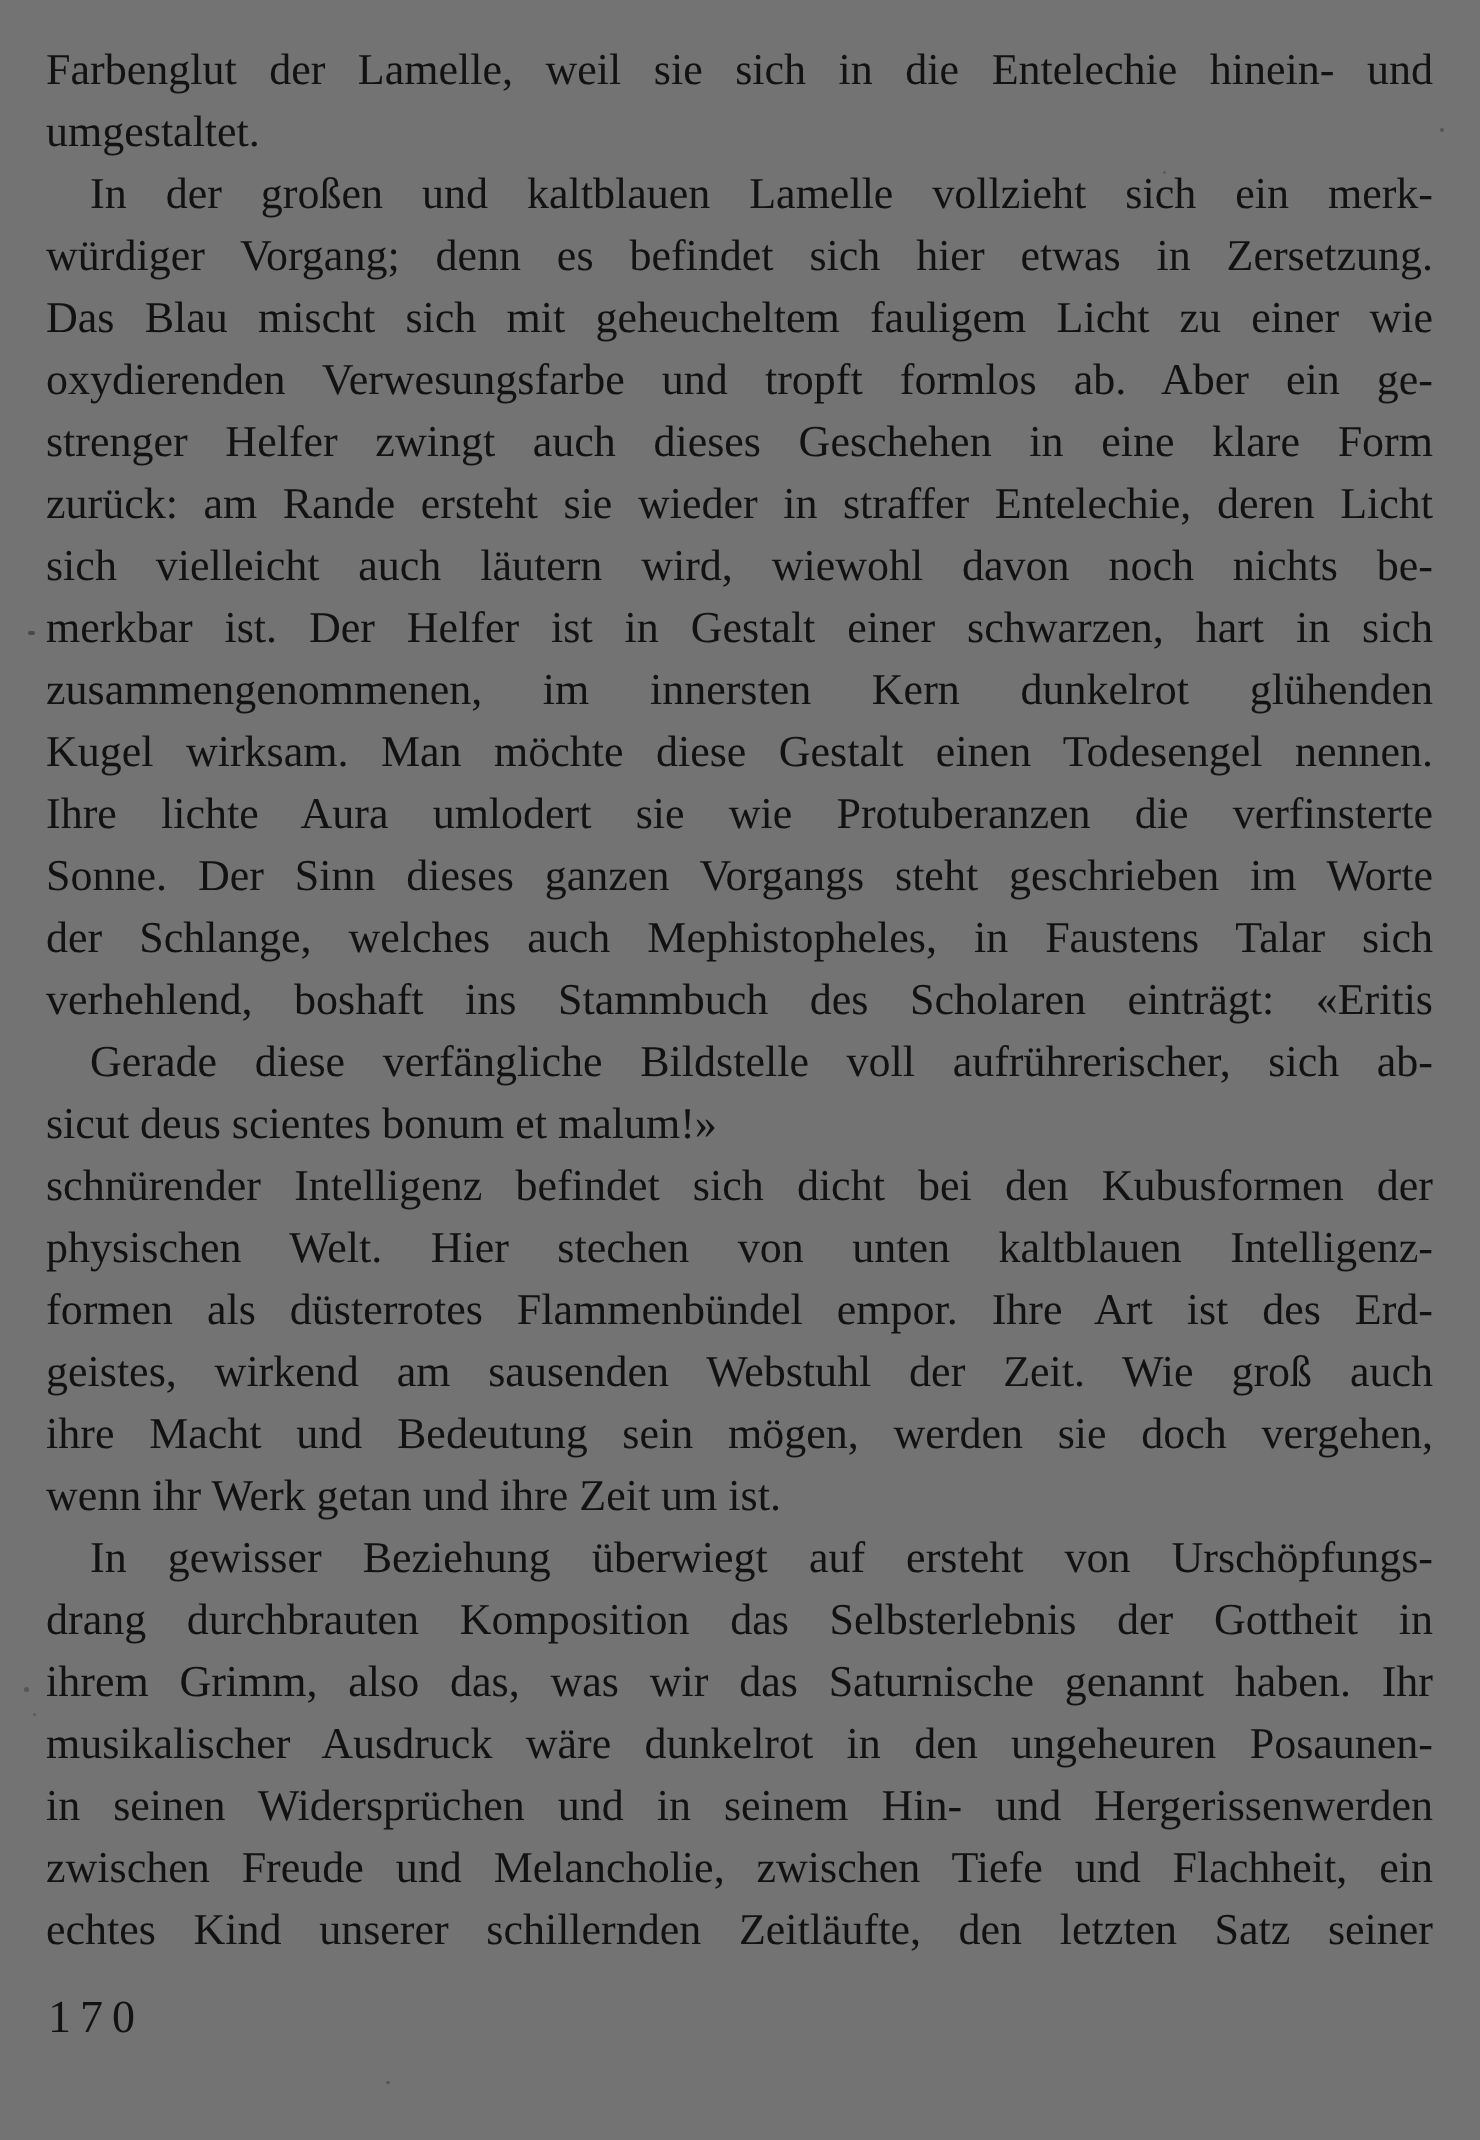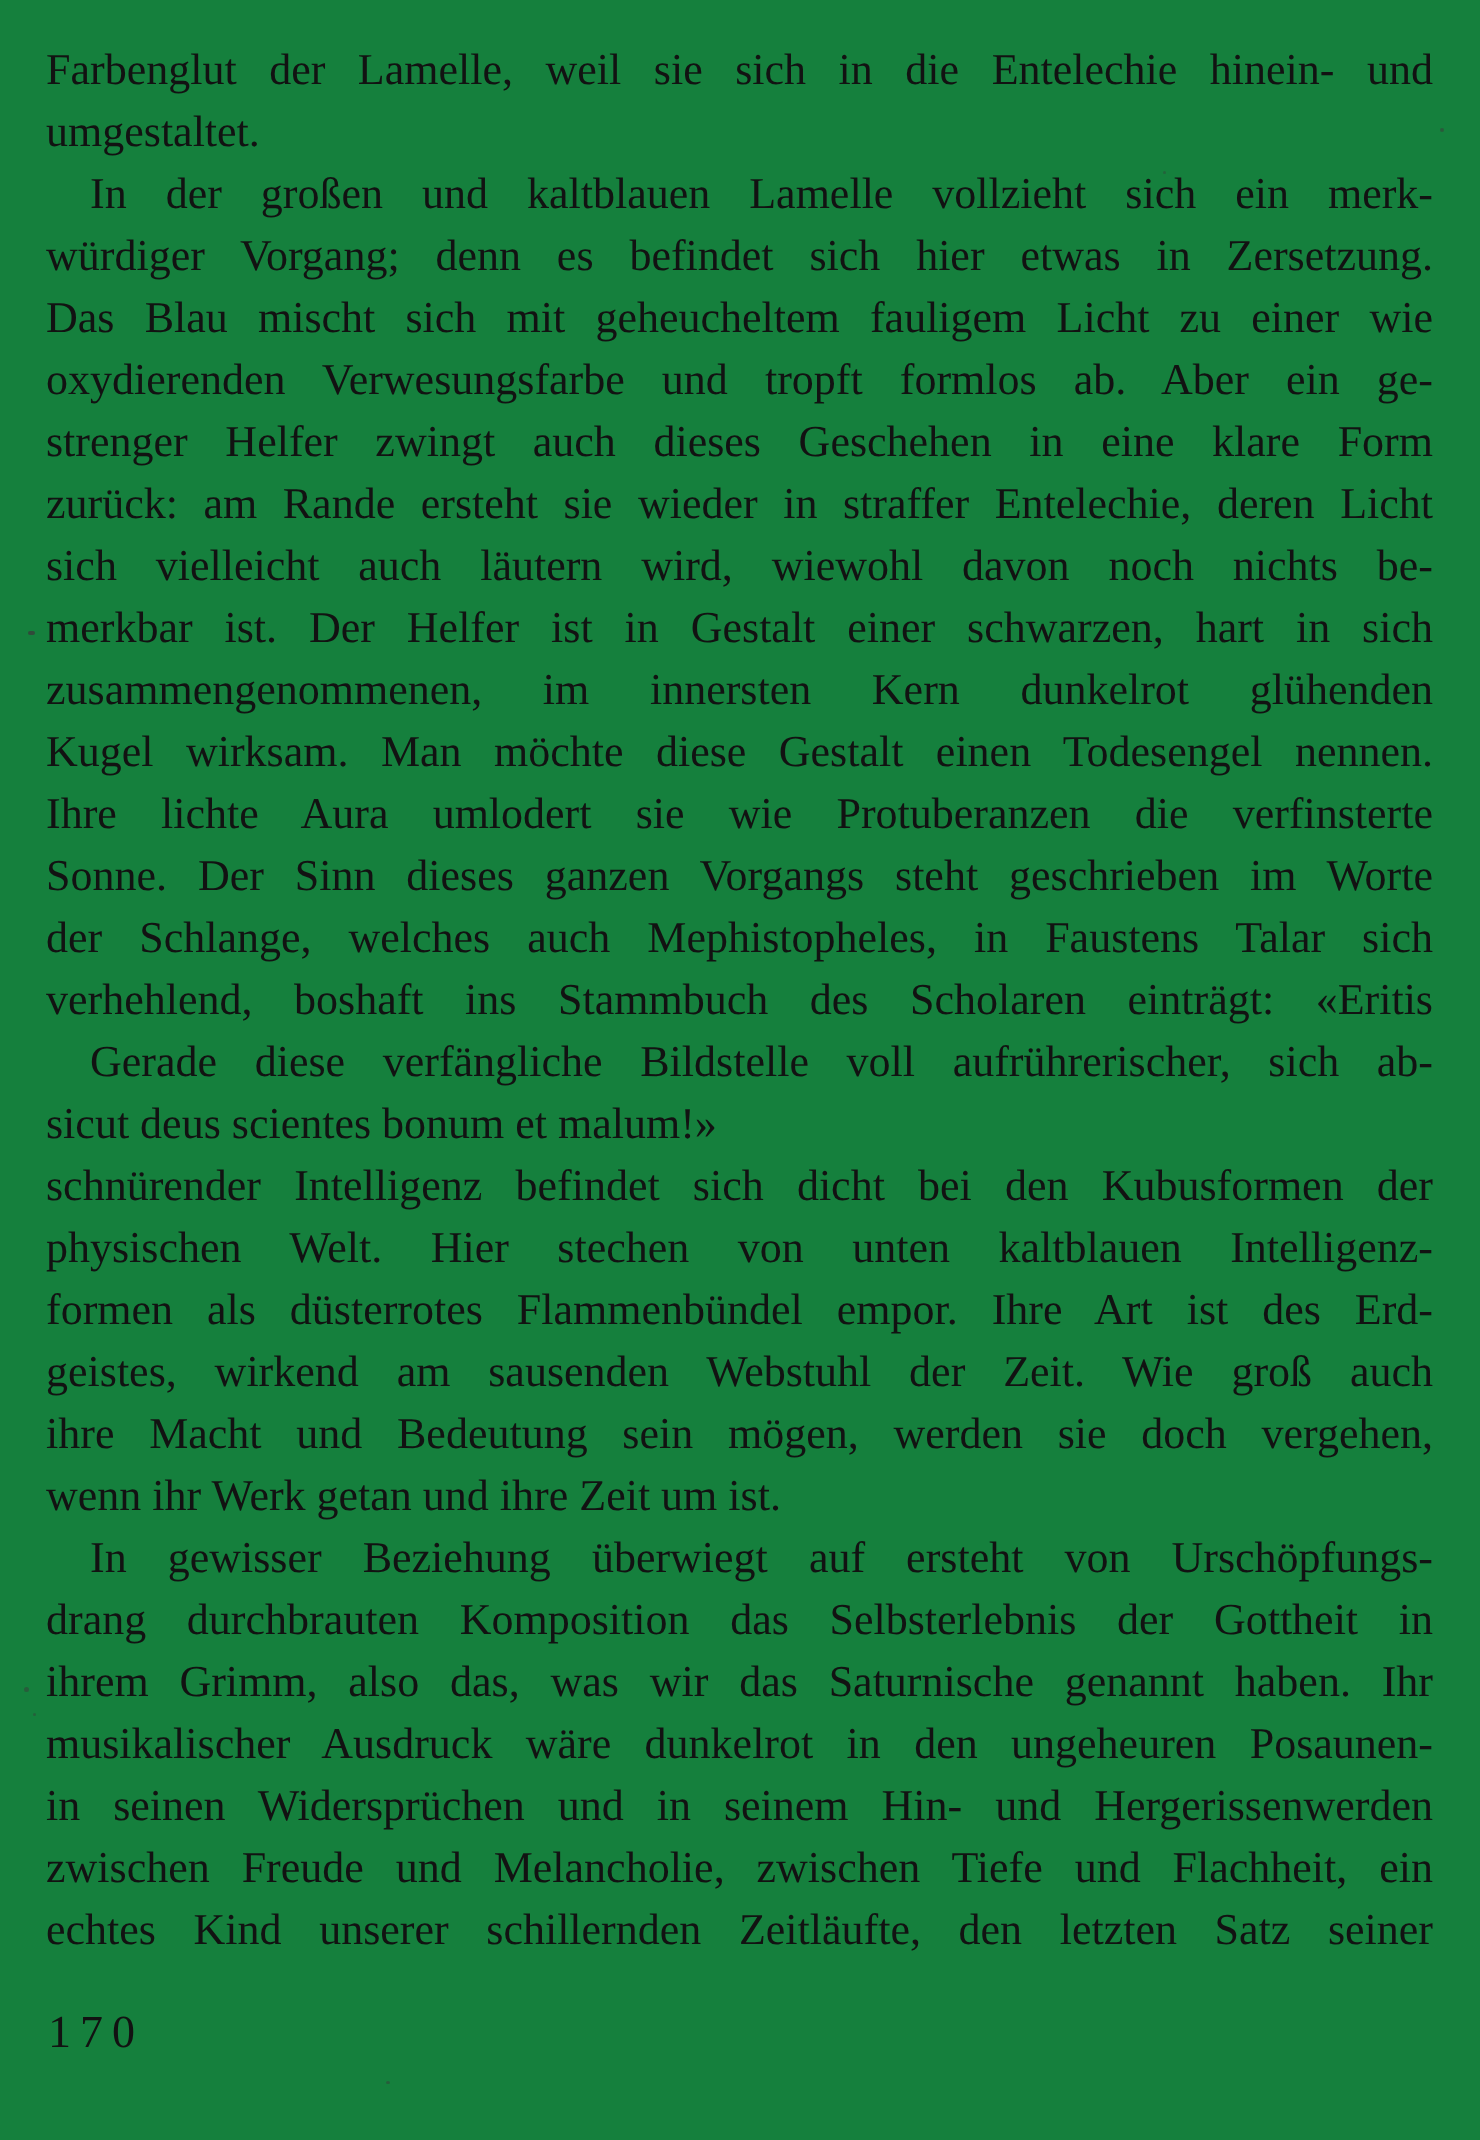--- a/index.html
+++ b/index.html
@@ -9,21 +9,21 @@
     height: 2140px;
     overflow: hidden;
     background: #fdfdfc;
   }
   .page {
     position: relative;
     width: 1480px;
     height: 2140px;
     box-sizing: border-box;
     padding: 39px 47px 0 46px;
-    background: #15803d;
+    background: #737373;
     font-family: "Liberation Serif", "DejaVu Serif", serif;
     color: #121212;
     text-rendering: geometricPrecision;
   }
   .text-block {
     width: 100%;
   }
   .line {
     font-size: 44px;
     line-height: 62px;
@@ -34,21 +34,21 @@
     text-justify: inter-word;
     overflow: hidden;
   }
   .line.end {
     text-align-last: left;
   }
   .line.indent {
     text-indent: 44px;
   }
   .pagenum {
-    margin-top: 48px;
+    margin-top: 33px;
     padding-left: 2px;
     font-size: 46px;
     line-height: 46px;
     letter-spacing: 9px;
     color: #121212;
   }
   
   .artifact {
     position: absolute;
     background: #3a3a3a;

